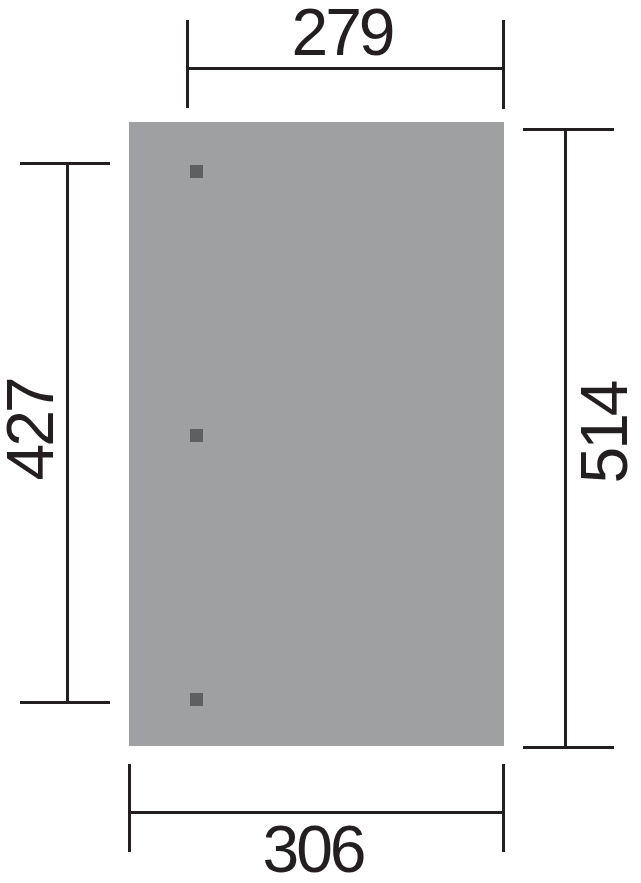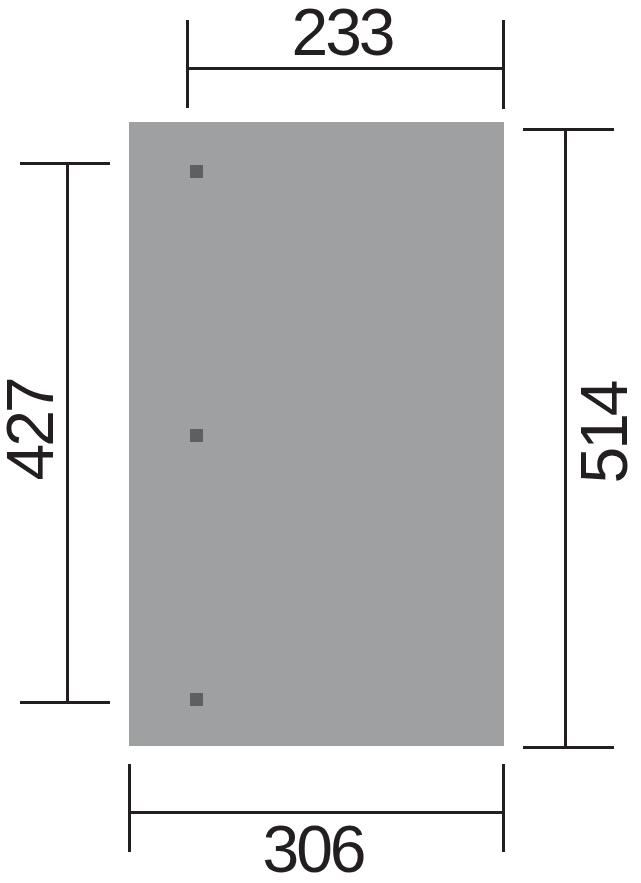--- a/index.html
+++ b/index.html
@@ -82,21 +82,21 @@
 <body>
 
 <div class="canvas">
 
   <div class="panel"></div>
 
   <div class="dim-group">
     <div class="dim-line dim-top-line"></div>
     <div class="dim-tick dim-top-tick-l"></div>
     <div class="dim-tick dim-top-tick-r"></div>
-    <div class="dim-label dim-top-label">233</div>
+    <div class="dim-label dim-top-label">279</div>
   </div>
 
   <div class="dim-group">
     <div class="dim-line dim-bottom-line"></div>
     <div class="dim-tick dim-bottom-tick-l"></div>
     <div class="dim-tick dim-bottom-tick-r"></div>
     <div class="dim-label dim-bottom-label">306</div>
   </div>
 
   <div class="dim-group">

